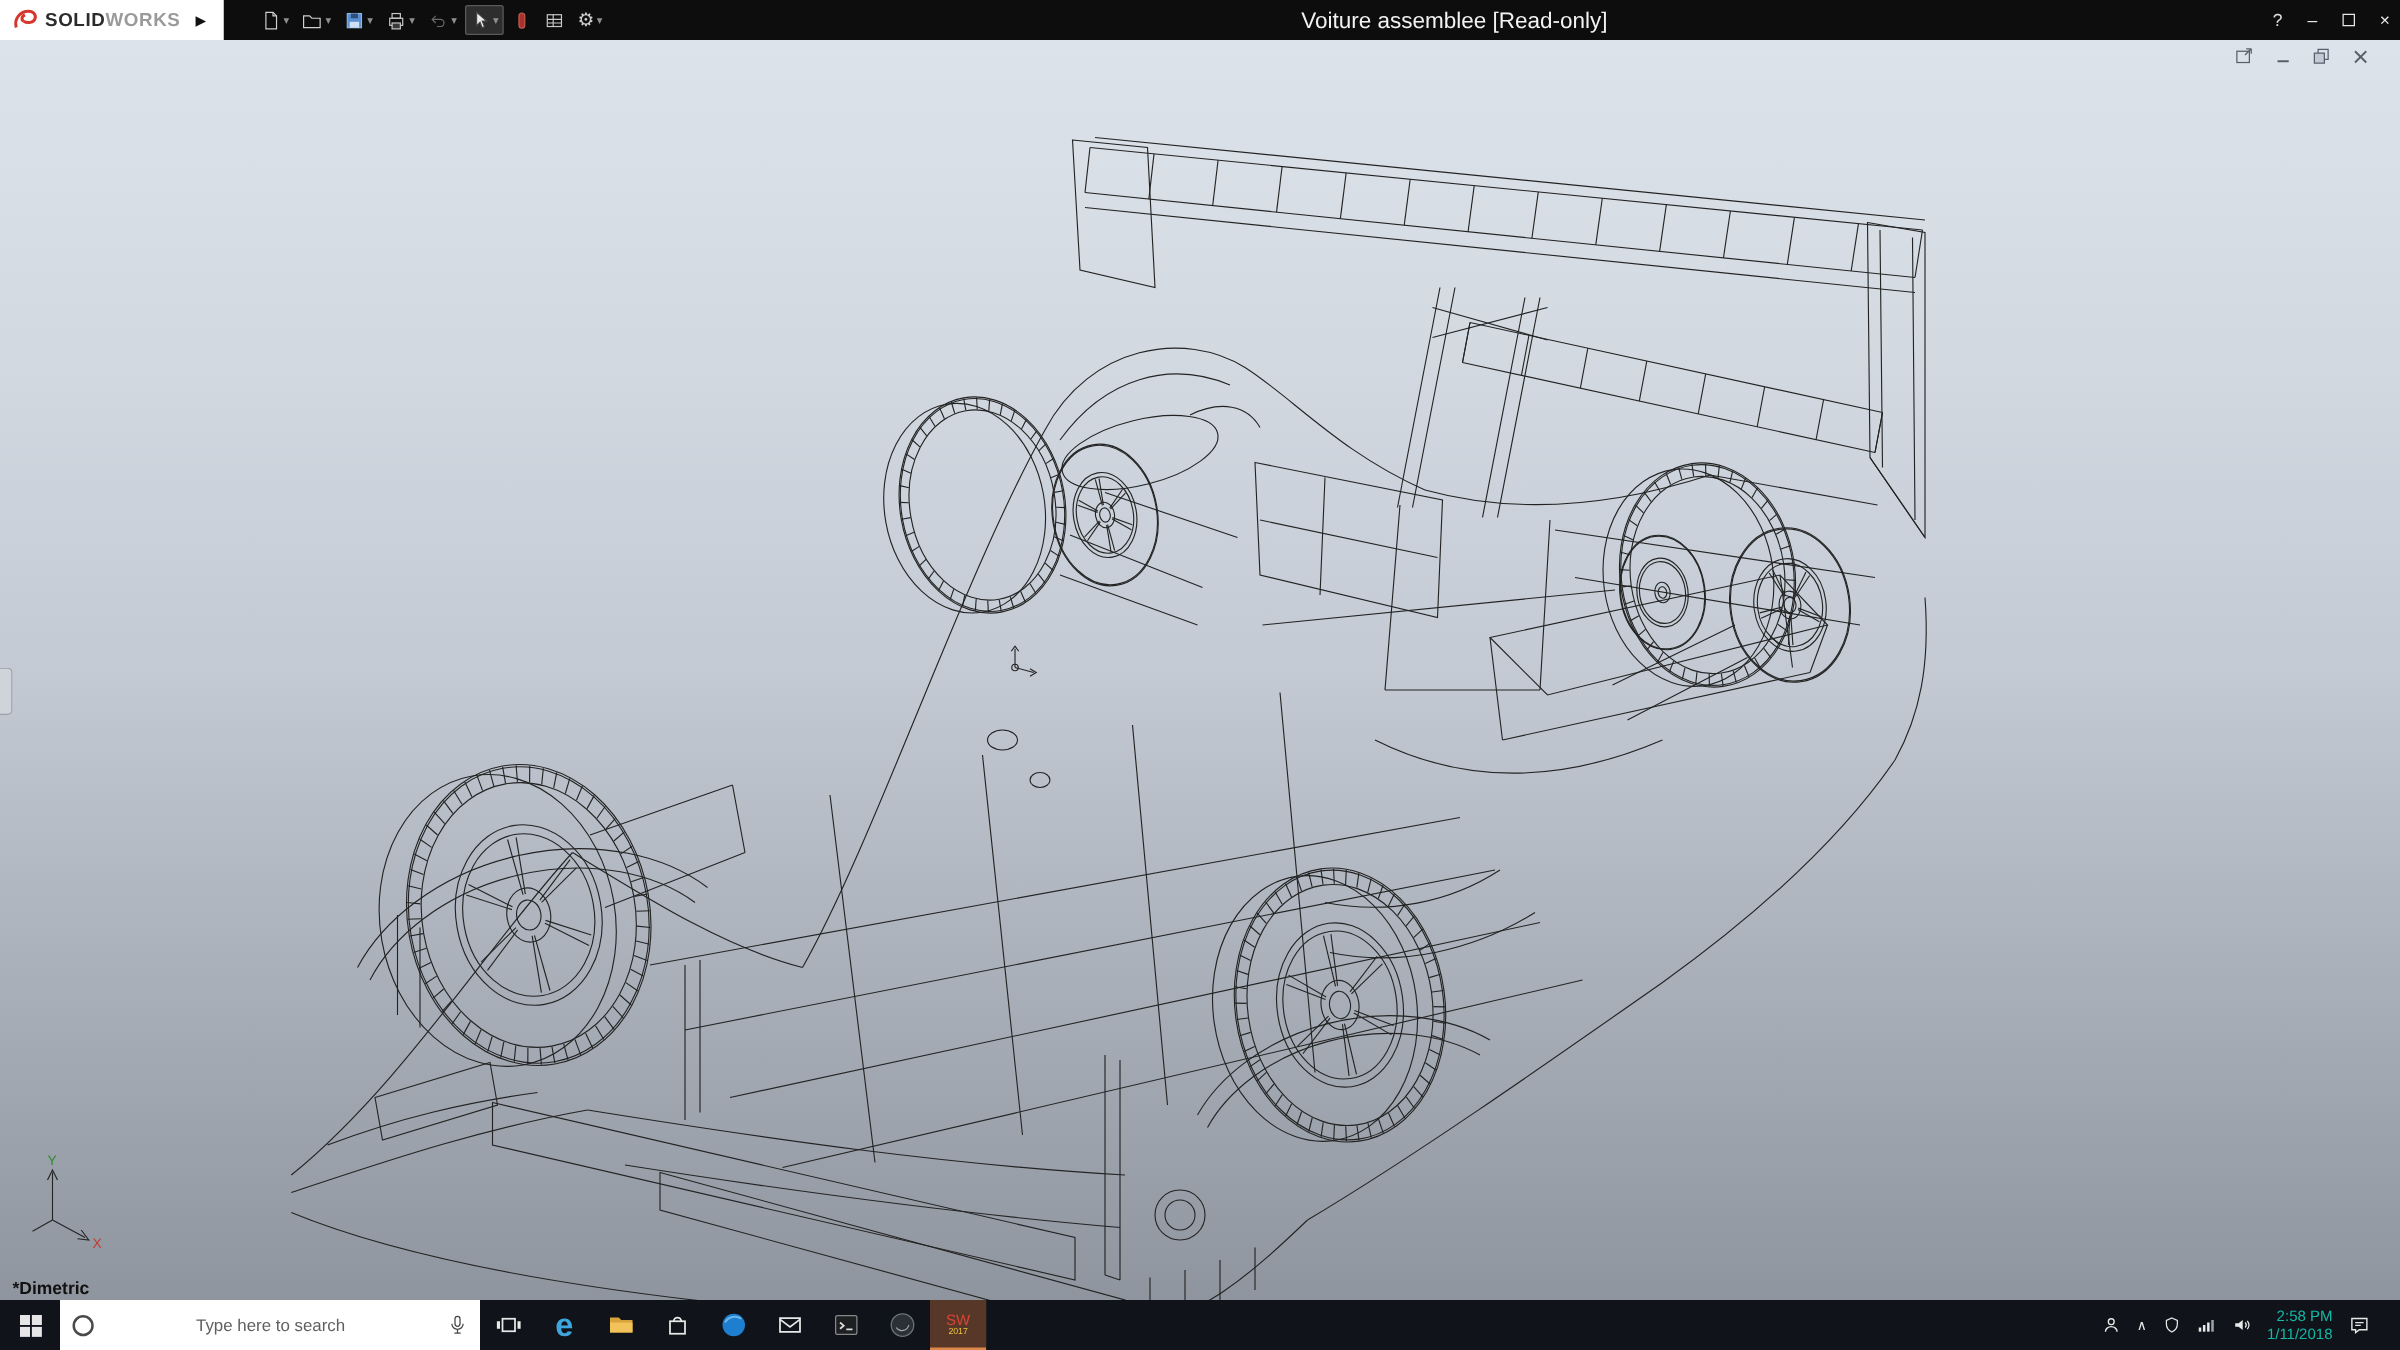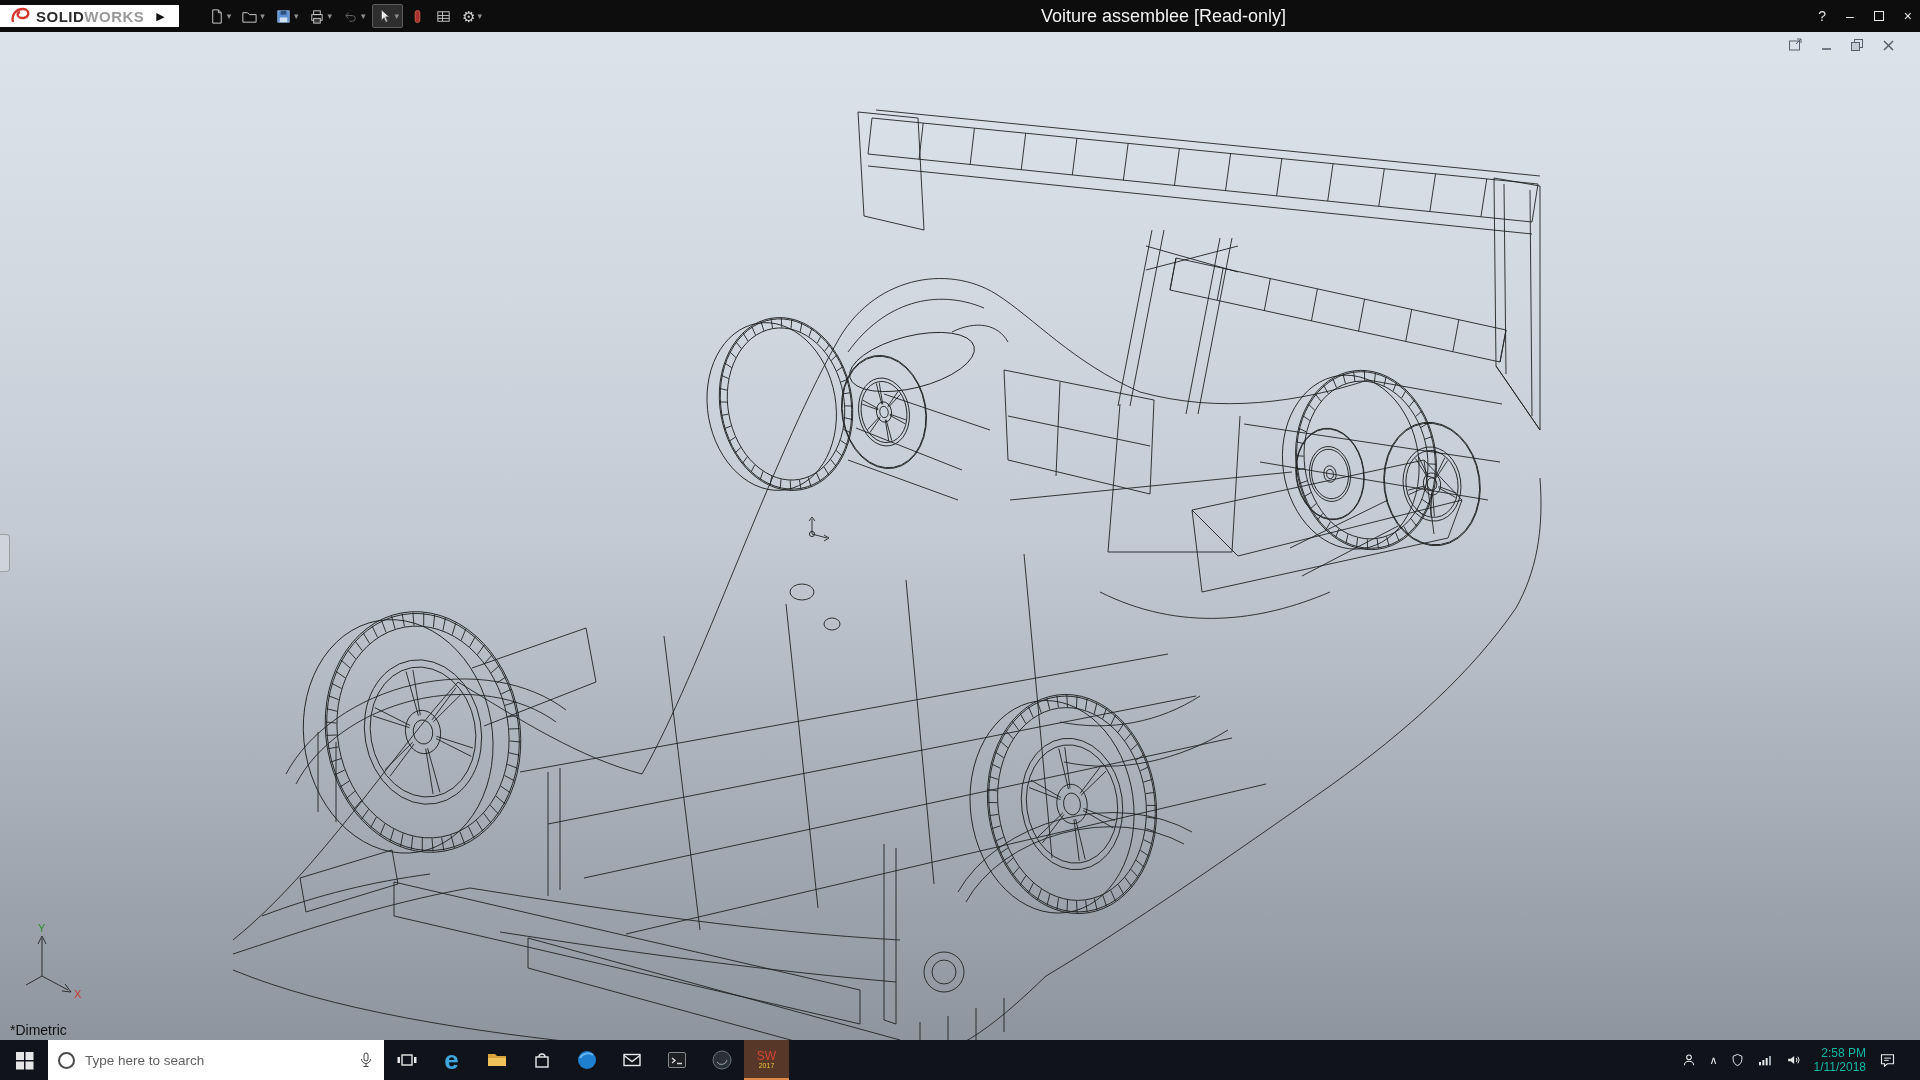--- a/index.html
+++ b/index.html
@@ -1,20 +1,20 @@
 <!DOCTYPE html>
 <html><head>
 <meta charset="utf-8">
 <style>
   * { margin:0; padding:0; box-sizing:border-box; }
   html,body { width:1920px; height:1080px; overflow:hidden; font-family:"Liberation Sans", sans-serif; background:#000; }
 
   
   .titlebar { position:relative; height:32px; background:#0d0d0d; display:flex; align-items:center; }
-  .logo-area { background:#ffffff; height:22px; display:flex; align-items:center; padding:0 8px 0 10px; gap:6px; }
+  .logo-area { background:#ffffff; height:32px; display:flex; align-items:center; padding:0 8px 0 10px; gap:6px; }
   .logo-text { font-size:15px; letter-spacing:.5px; white-space:nowrap; }
   .logo-bold { font-weight:bold; color:#2b2b2b; }
   .logo-light { font-weight:bold; color:#9a9a9a; }
   .launch-arrow { color:#111; font-size:11px; padding:0 6px; cursor:pointer; }
   .tb-tools { display:flex; align-items:center; gap:4px; padding-left:26px; }
   .tb-btn { display:flex; align-items:center; gap:2px; padding:3px 3px; border-radius:2px; cursor:pointer; }
   .tb-btn svg { display:block; }
   .tb-caret { color:#8f8f8f; font-size:9px; }
   .tb-btn.active-tool { border:1px solid #5a5a5a; background:#2e2e2e; }
   .gear-glyph { color:#cfcfcf; font-size:15px; line-height:1; }
@@ -26,30 +26,30 @@
   .wc-restore { width:10px; height:10px; border:1.5px solid #e8e8e8; display:inline-block; cursor:pointer; }
 
   
   .viewport { position:relative; width:1920px; height:1008px;
     background:linear-gradient(180deg,#dde3ea 0%, #d2d9e1 25%, #c3cad4 50%, #a8afb9 75%, #8f959e 100%); }
   #carScene { position:absolute; inset:0; }
   #carScene path, #carScene line, #carScene ellipse, #carScene circle, #carScene polygon, #carScene polyline
     { stroke:#232323; stroke-width:.9; fill:none; }
   .doc-controls { position:absolute; top:6px; right:24px; display:flex; gap:16px; }
   .doc-controls svg { display:block; cursor:pointer; }
-  .view-label { position:absolute; left:10px; bottom:2px; font-size:14px; color:#111; font-weight:normal; }
+  .view-label { position:absolute; left:10px; bottom:2px; font-size:14px; color:#111; font-weight:bold; }
   .panel-tab { position:absolute; left:0; top:502px; width:10px; height:38px; background:#cfd4da;
     border:1px solid #9aa0a8; border-left:none; border-radius:0 4px 4px 0; cursor:pointer; }
 
   
   .taskbar { height:40px; background:#10141a; display:flex; align-items:stretch; }
   .start-btn { width:48px; display:flex; align-items:center; justify-content:center; cursor:pointer; }
   .search-box { width:336px; background:#ffffff; display:flex; align-items:center; padding:0 10px; gap:10px; cursor:text; }
   .cortana-ring { width:17px; height:17px; border:2px solid #4a4a4a; border-radius:50%; flex:none; }
-  .search-input { flex:1; border:none; outline:none; font-size:13.5px; color:#333; background:transparent; font-family:"Liberation Sans", sans-serif; }
+  .search-input { flex:1; border:none; outline:none; font-size:13.5px; color:#333; background:transparent; font-family:"Liberation Sans", sans-serif;text-align:center; }
   .search-input::placeholder { color:#5f5f5f; }
   .task-icon { width:45px; display:flex; flex-direction:column; align-items:center; justify-content:center; cursor:pointer; }
   .task-icon.active { background:rgba(205,115,62,.38); box-shadow:inset 0 -2px 0 #e0884a; }
   .edge-e { color:#3ea6dd; font-size:26px; font-weight:bold; line-height:1; }
   .sw-name { color:#d84434; font-weight:normal; font-size:12px; line-height:11px; }
   .sw-year { color:#f0c33c; font-size:7px; line-height:8px; }
   .tb-spacer { flex:1; }
   .tray { display:flex; align-items:center; gap:12px; padding-right:6px; }
   .tray-caret { color:#e8e8e8; font-size:11px; cursor:pointer; }
   .tray svg { display:block; cursor:pointer; }

